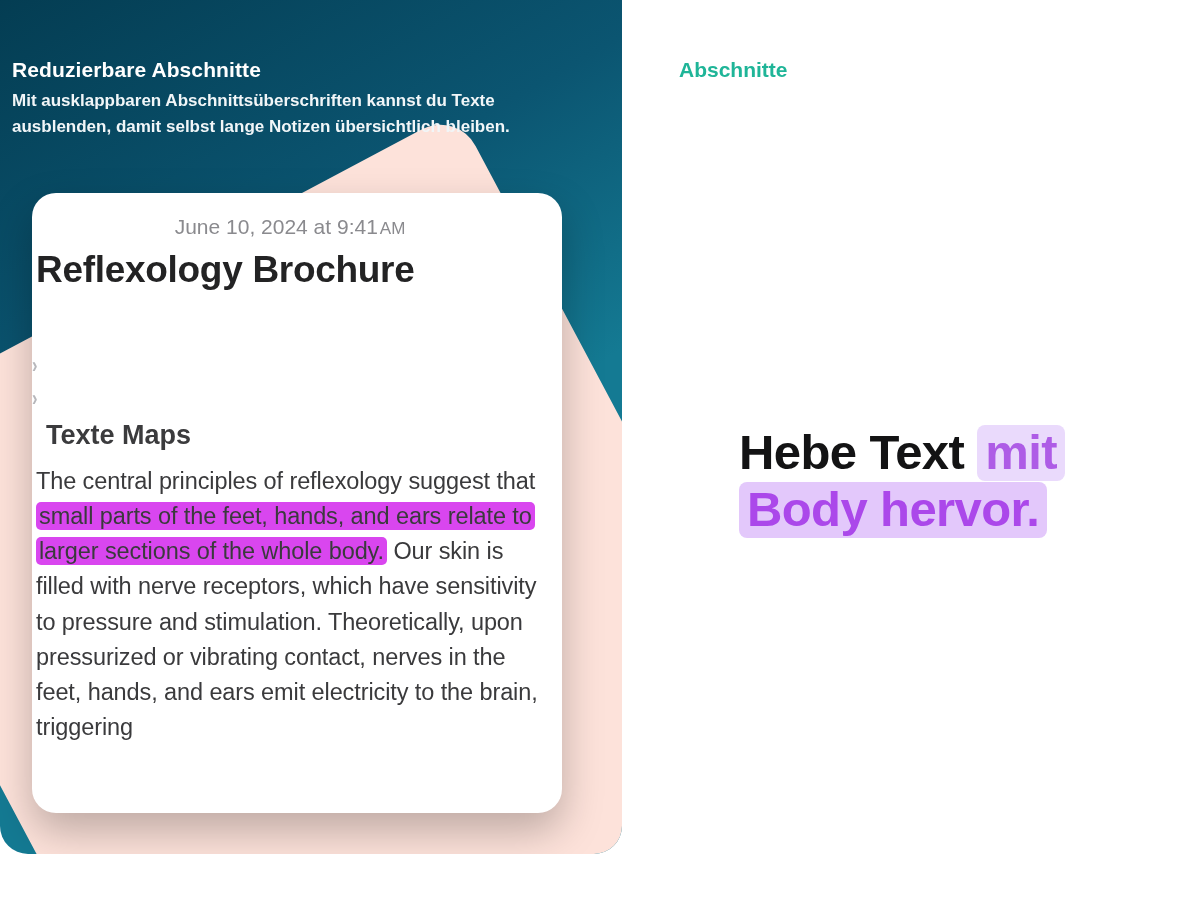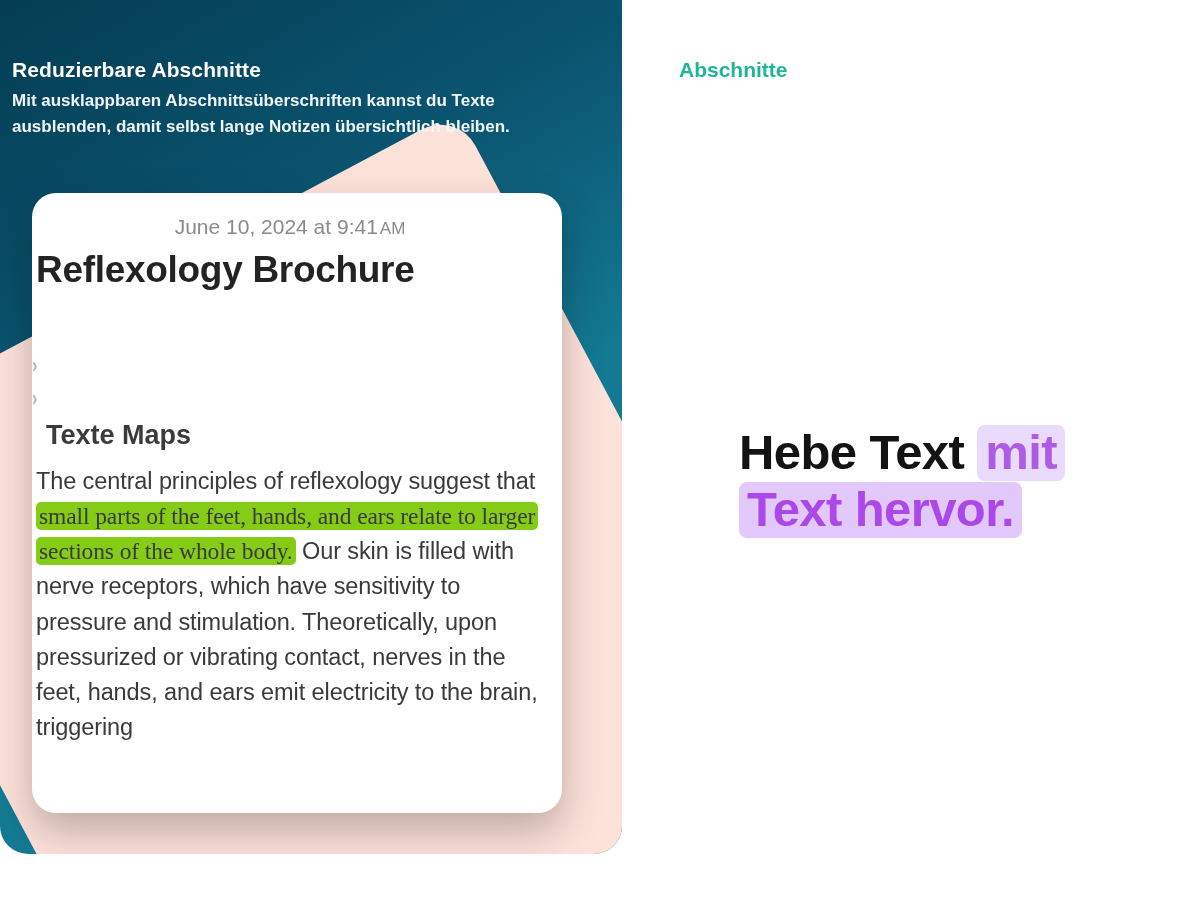--- a/index.html
+++ b/index.html
@@ -18,21 +18,21 @@
   .left-sub  { margin-top: 6px; font-size: 17px; line-height: 1.55; font-weight: 700; color: #f1f6f8; }
 
   .note { position: absolute; top: 239px; left: 32px; width: 530px; height: 620px; background: #fff; border-radius: 24px; padding: 22px 18px 0 4px; box-shadow: 0 18px 40px rgba(0,0,0,.25); overflow: hidden; }
   .note-date { text-align: center; color: #8a8a8e; font-size: 21px; font-weight: 400; }
   .note-date .ampm { font-size: 17px; margin-left: 2px; }
   .note-title { margin-top: 10px; font-size: 37px; font-weight: 800; color: #232324; letter-spacing: -0.3px; }
   .sections { margin-top: 58px; }
   .sec-row { display: flex; align-items: center; gap: 6px; font-size: 27px; font-weight: 700; color: #3b3b3d; line-height: 1.5; }
   .chev { color: #b7b7bb; font-size: 22px; display: inline-block; transform: scaleX(0.75); margin-left: -16px; width: 20px; text-align: right; }
   .body-text { margin-top: 8px; font-size: 23.5px; line-height: 1.5; color: #3a3a3c; letter-spacing: -0.1px; }
-  .hl-teal { background: #84cc16; border-radius: 5px; padding: 1px 3px; box-decoration-break: clone; font-family: Liberation Serif, serif; -webkit-box-decoration-break: clone; }
+  .hl-teal { background: #d946ef; border-radius: 5px; padding: 1px 3px; box-decoration-break: clone; -webkit-box-decoration-break: clone; }
 
   
   .right-head { position: absolute; top: 104px; left: 30px; color: #1fb598; font-size: 21px; font-weight: 700; }
   .hero { position: absolute; top: 454px; left: 90px; right: 40px; font-size: 49px; font-weight: 700; color: #131314; letter-spacing: -0.6px; line-height: 1.16; margin-top: 16px; }
   .hl-purple-dim { background: #eadafc; color: #ae5ce6; border-radius: 8px; padding: 0 8px 2px; box-decoration-break: clone; -webkit-box-decoration-break: clone; }
   .hl-purple     { background: #e3c8fb; color: #ab48ea; border-radius: 8px; padding: 0 8px 2px; box-decoration-break: clone; -webkit-box-decoration-break: clone; }
 </style>
 </head>
 <body>
 
@@ -68,16 +68,16 @@
           <span>The central principles of reflexology suggest that </span><span class="hl-teal">small parts of the feet, hands, and ears relate to larger sections of the whole body.</span><span> Our skin is filled with nerve receptors, which have sensitivity to pressure and stimulation. Theoretically, upon pressurized or vibrating contact, nerves in the feet, hands, and ears emit electricity to the brain, triggering</span>
         </div>
       </div>
     </div>
   </div>
 
   <div class="card-right">
     <div class="right-head">Abschnitte</div>
     <div class="hero">
       <span>Hebe Text </span><span class="hl-purple-dim">mit</span><br>
-      <span class="hl-purple">Text hervor.</span>
+      <span class="hl-purple">Body hervor.</span>
     </div>
   </div>
 </div>
 
 </body></html>

